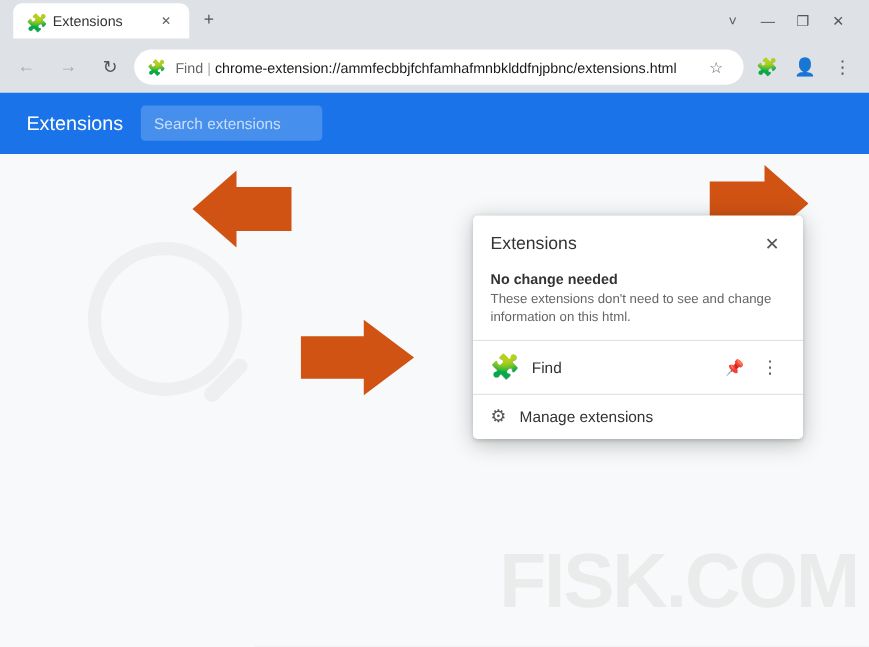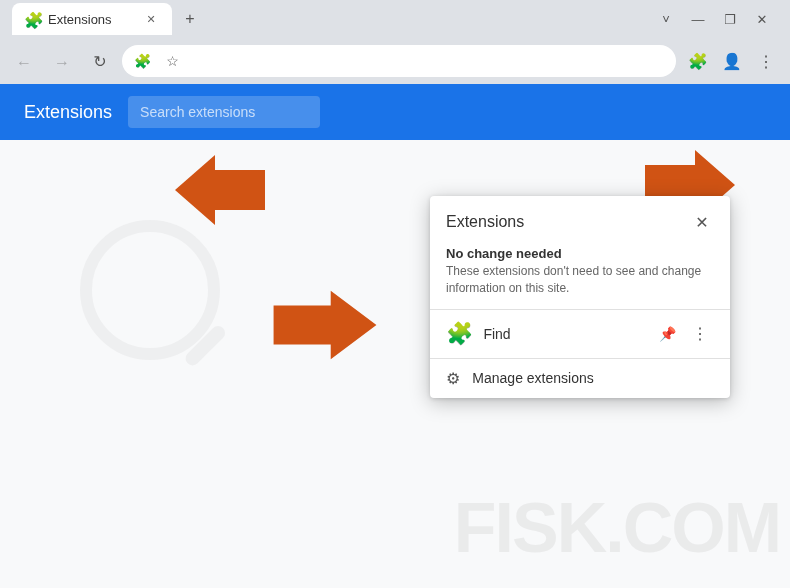--- a/index.html
+++ b/index.html
@@ -29,21 +29,21 @@
     .toolbar-actions { display: flex; gap: 2px; align-items: center; }
     .toolbar-btn { width: 32px; height: 32px; border-radius: 50%; display: flex; align-items: center; justify-content: center; color: #555; font-size: 16px; cursor: pointer; }
     .toolbar-btn.extensions-btn { color: #555; }
 
     
     .page-content { flex: 1; background: #f1f3f4; position: relative; overflow: hidden; }
 
     
     .ext-header { background: #1a73e8; height: 56px; display: flex; align-items: center; padding: 0 24px; gap: 16px; }
     .ext-header-title { color: #fff; font-size: 18px; font-weight: 500; }
-    .ext-search { height: 32px; background: rgba(255,255,255,0.2); border-radius: 4px; border: none; padding: 0 12px; color: #e5e5e5; font-size: 14px; width: 192px; outline: none; }
+    .ext-search { height: 32px; background: rgba(255,255,255,0.2); border-radius: 4px; border: none; padding: 0 12px; color: #e5e5e5; font-size: 14px; width: 165px; outline: none; }
     .ext-search::placeholder { color: rgba(255,255,255,0.7); }
 
     
     .ext-body { background: #f8f9fa; height: calc(100% - 56px); display: flex; align-items: center; justify-content: center; position: relative; }
     .ext-placeholder { display: flex; flex-direction: column; align-items: center; justify-content: center; opacity: 0.12; }
     .search-circle { width: 140px; height: 140px; border-radius: 50%; border: 12px solid #aaa; position: relative; margin-bottom: 0; }
     .search-handle { position: absolute; bottom: -30px; right: -22px; width: 14px; height: 50px; background: #aaa; border-radius: 7px; transform: rotate(45deg); transform-origin: top center; }
 
     
     .ext-popup { position: absolute; top: 56px; right: 60px; width: 300px; background: #fff; border-radius: 4px; box-shadow: 0 4px 20px rgba(0,0,0,0.25), 0 1px 4px rgba(0,0,0,0.15); z-index: 100; }
@@ -82,20 +82,25 @@
       <div class="win-btn">✕</div>
     </div>
   </div>
 
   <div class="nav-bar">
     <button class="nav-btn disabled">←</button>
     <button class="nav-btn disabled">→</button>
     <button class="nav-btn">↻</button>
     <div class="address-bar">
       <span class="address-icon">🧩</span>
+      <span class="address-text">
+        <span style="color:#666; font-weight:normal;">Find</span>
+        <span style="color:#aaa;"> | </span>
+        <span>chrome-extension://ammfecbbjfchfamhafmnbklddfnjpbnc/extensions.html</span>
+      </span>
       <span class="addr-action-btn">☆</span>
     </div>
     <div class="toolbar-actions">
       <div class="toolbar-btn extensions-btn">🧩</div>
       <div class="toolbar-btn">👤</div>
       <div class="toolbar-btn">⋮</div>
     </div>
   </div>
 
   <div class="page-content">
@@ -114,21 +119,21 @@
       </div>
 
       <div style="position:absolute; bottom:20px; right:10px; font-size:70px; font-weight:900; color:#ccc; opacity:0.3; letter-spacing:-2px;">FISK.COM</div>
 
       <div class="ext-popup">
         <div class="popup-header">
           <span class="popup-title">Extensions</span>
           <span class="popup-close">✕</span>
         </div>
         <div class="popup-section-title">No change needed</div>
-        <div class="popup-section-desc">These extensions don't need to see and change information on this site.</div>
+        <div class="popup-section-desc">These extensions don't need to see and change information on this html.</div>
         <div class="popup-divider"></div>
         <div class="popup-ext-item">
           <span class="popup-ext-icon">🧩</span>
           <span class="popup-ext-name">Find</span>
           <div class="popup-ext-actions">
             <div class="popup-pin-btn">📌</div>
             <div class="popup-more-btn">⋮</div>
           </div>
         </div>
         <div class="popup-divider"></div>

